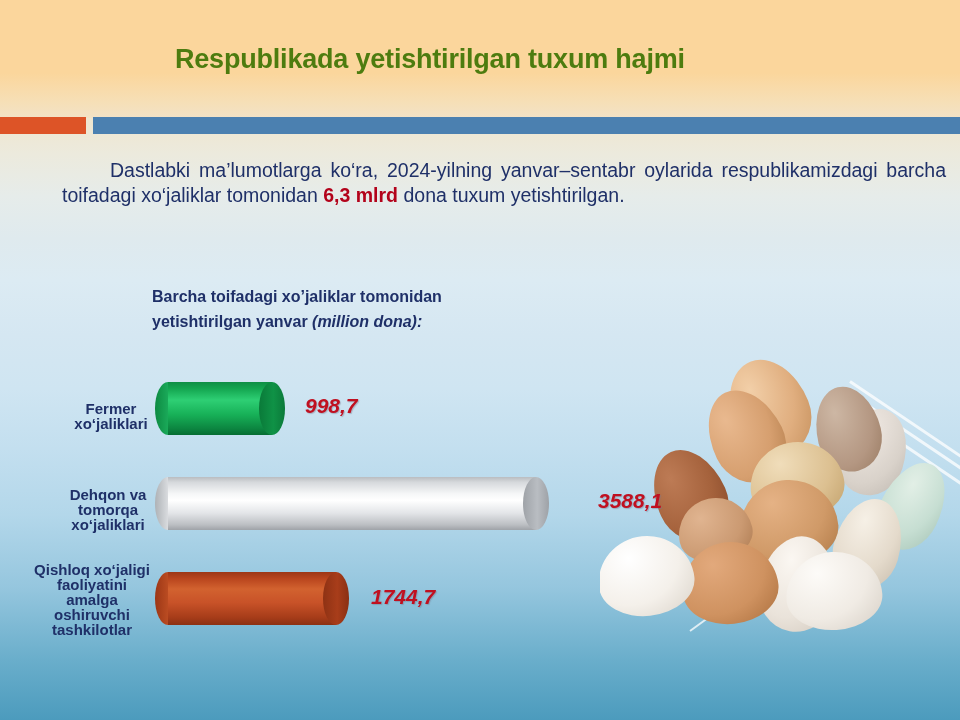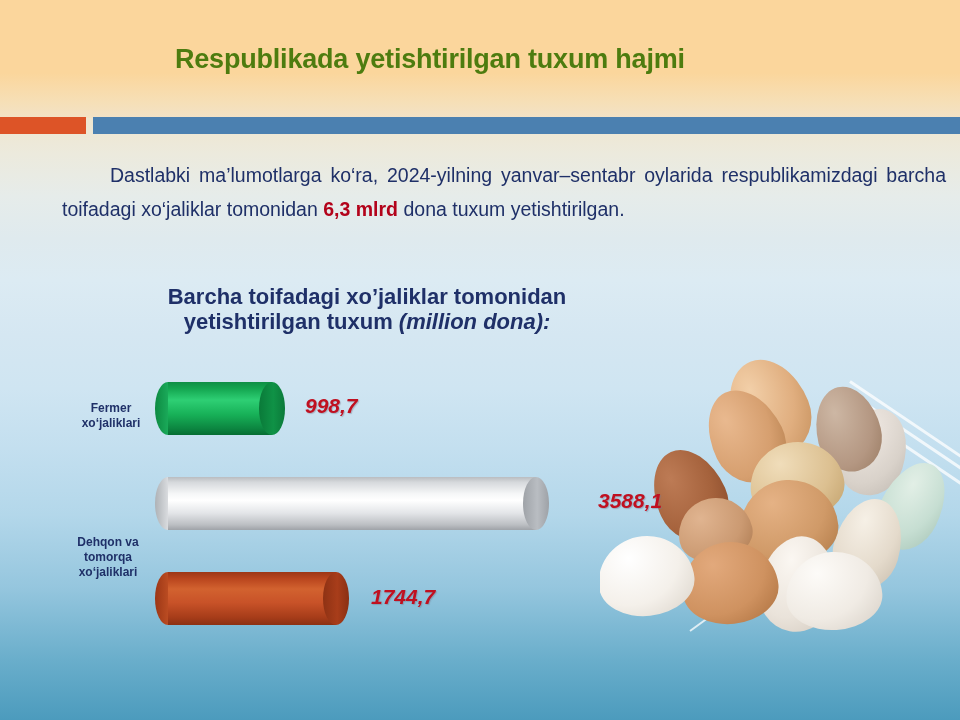--- a/index.html
+++ b/index.html
@@ -41,36 +41,35 @@
   }
   .logo{position:absolute;left:88px;top:30px;width:72px;height:72px;}
 
   
   .sep-orange{position:absolute;left:0;top:117px;width:86px;height:17px;background:#dd5427;}
   .sep-blue{position:absolute;left:93px;top:117px;width:867px;height:17px;background:#4b80b0;}
 
   
   .para{
     position:absolute;left:62px;top:158px;width:884px;
-    font-size:19.5px;line-height:34px;color:#1f3068;
+    font-size:19.5px;line-height:25px;color:#1f3068;
     text-align:justify;text-indent:48px;
   }
   .para .hl{color:#b3031b;font-weight:bold;}
 
   
   .chart-title{
     position:absolute;left:152px;top:284px;width:430px;
-    font-size:22px;font-weight:bold;color:#1f3068;line-height:25px;
-    text-align:center;
+    font-size:16px;font-weight:bold;color:#1f3068;line-height:25px;
   }
   .chart-title .unit{font-weight:bold;font-style:italic;}
 
   .cat-label{
     position:absolute;text-align:center;
-    font-size:12px;font-weight:bold;color:#1f3068;line-height:15px;
+    font-size:15px;font-weight:bold;color:#1f3068;line-height:15px;
   }
   .val-label{
     position:absolute;
     font-size:21px;font-weight:bold;font-style:italic;color:#c01020;
     text-shadow:1px 1px 1px rgba(120,120,140,.45);
     white-space:nowrap;
   }
 
   
   .cyl{position:absolute;height:53px;}
@@ -113,21 +112,21 @@
   <div class="bg-header"></div>
 
 
   <div class="hdr-title">Respublikada yetishtirilgan tuxum hajmi</div>
 
   <div class="sep-orange"></div>
   <div class="sep-blue"></div>
 
   <div class="para"><span>Dastlabki ma’lumotlarga ko‘ra, 2024-yilning yanvar–sentabr oylarida respublikamizdagi barcha toifadagi xo‘jaliklar tomonidan </span><span class="hl">6,3 mlrd</span><span> dona tuxum yetishtirilgan.</span></div>
 
-  <div class="chart-title"><span>Barcha toifadagi xo’jaliklar tomonidan</span><br><span>yetishtirilgan  tuxum </span><span class="unit">(million dona):</span></div>
+  <div class="chart-title"><span>Barcha toifadagi xo’jaliklar tomonidan</span><br><span>yetishtirilgan  yanvar </span><span class="unit">(million dona):</span></div>
 
   <div class="eggs">
     <div class="streak" style="left:250px;top:50px;width:210px;height:3px;transform:rotate(34deg);"></div>
     <div class="streak" style="left:262px;top:70px;width:200px;height:3px;transform:rotate(34deg);"></div>
     <div class="streak" style="left:272px;top:92px;width:190px;height:3px;transform:rotate(34deg);"></div>
     <div class="streak" style="left:90px;top:300px;width:130px;height:2px;transform:rotate(-36deg);"></div>
 
     <div class="egg" style="left:240px;top:78px;width:66px;height:88px;background:radial-gradient(ellipse at 36% 28%,#efe8e2,#d9d2ca 60%,#bfb8b0 100%);transform:rotate(18deg);"></div>
     <div class="egg" style="left:216px;top:56px;width:64px;height:86px;background:radial-gradient(ellipse at 36% 28%,#cdb7a4,#b49782 62%,#96785f 100%);transform:rotate(-14deg);"></div>
     <div class="egg" style="left:130px;top:28px;width:78px;height:100px;background:radial-gradient(ellipse at 36% 26%,#f2cfa8,#e0ae7f 58%,#c28d59 100%);transform:rotate(-22deg);"></div>
@@ -148,32 +147,39 @@
     <span>Fermer</span><br>
     <span>xo‘jaliklari</span>
   </div>
   <div class="cyl green" style="left:168px;top:382px;width:117px;">
     <div class="capL"></div>
     <div class="body"></div>
     <div class="cap"></div>
   </div>
   <div class="val-label" style="left:305px;top:394px;">998,7</div>
 
-  <div class="cat-label" style="left:52px;top:487px;width:112px;margin-top:48px;">
+  <div class="cat-label" style="left:52px;top:487px;width:112px;">
     <span>Dehqon va</span><br>
     <span>tomorqa</span><br>
     <span>xo‘jaliklari</span>
   </div>
   <div class="cyl silver" style="left:168px;top:477px;width:381px;">
     <div class="capL"></div>
     <div class="body"></div>
     <div class="cap"></div>
   </div>
   <div class="val-label" style="left:588px;top:489px;margin-left:10px;">3588,1</div>
 
+  <div class="cat-label" style="left:20px;top:562px;width:144px;">
+    <span>Qishloq xo‘jaligi</span><br>
+    <span>faoliyatini</span><br>
+    <span>amalga</span><br>
+    <span>oshiruvchi</span><br>
+    <span>tashkilotlar</span>
+  </div>
   <div class="cyl orange" style="left:168px;top:572px;width:181px;">
     <div class="capL"></div>
     <div class="body"></div>
     <div class="cap"></div>
   </div>
   <div class="val-label" style="left:371px;top:585px;font-style:italic;">1744,7</div>
 
 </div>
 
 </body></html>

